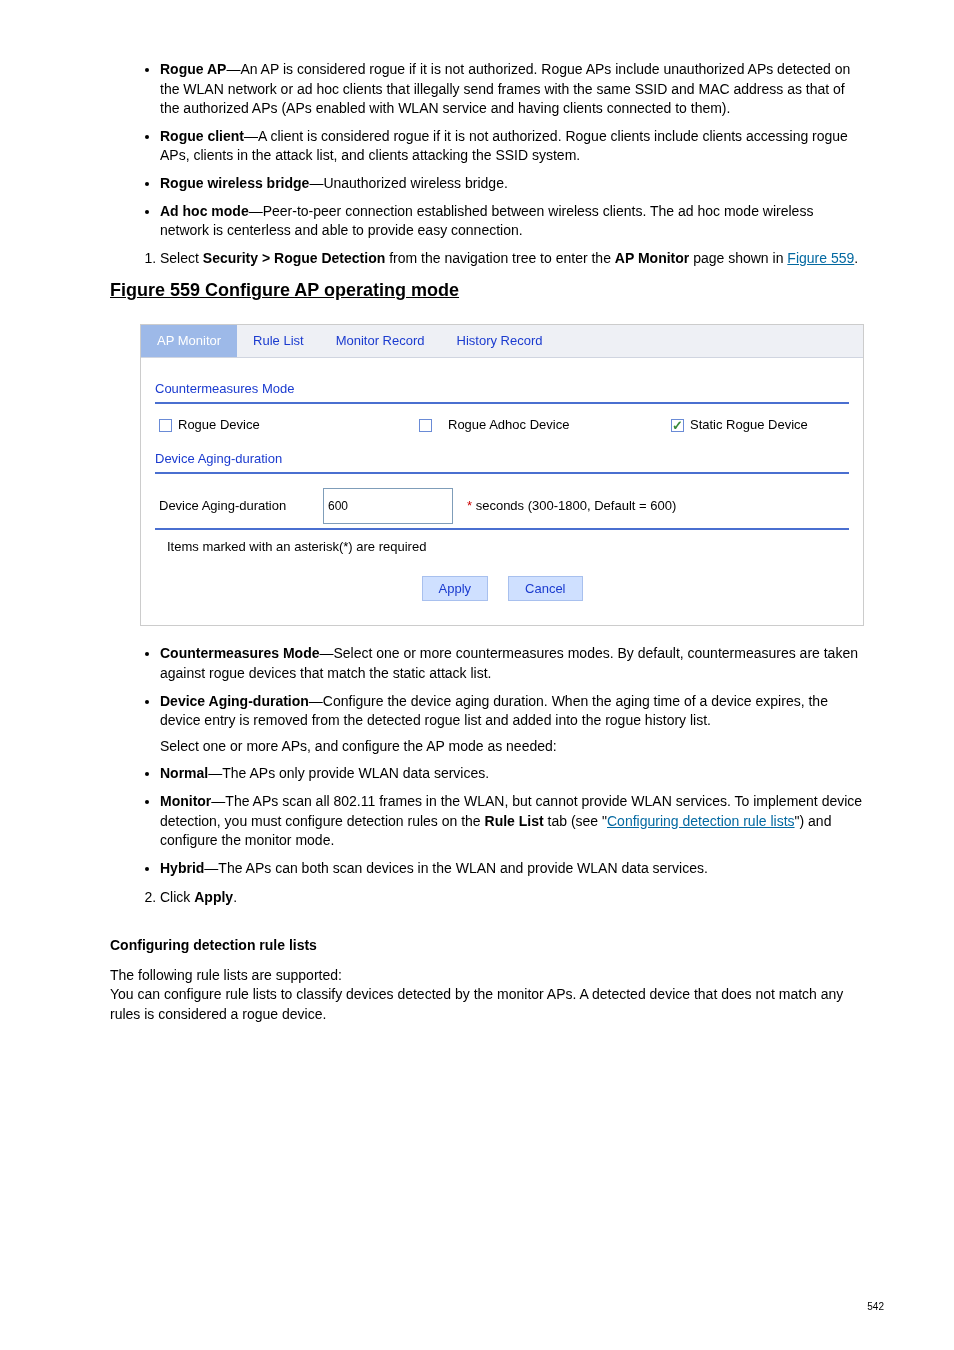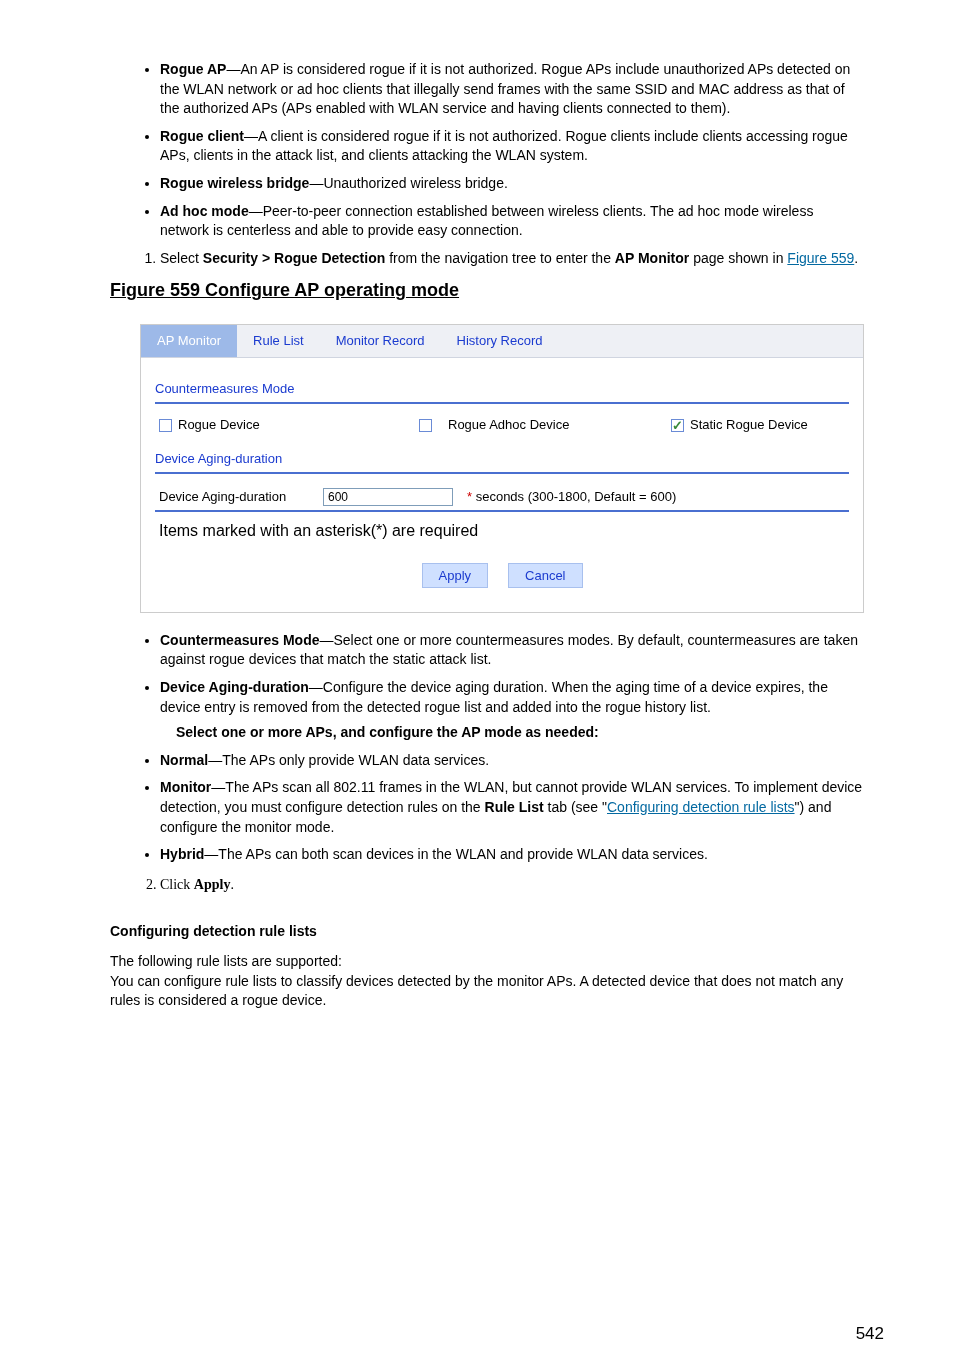--- a/index.html
+++ b/index.html
@@ -2,55 +2,55 @@
 <html><head>
 <meta charset="utf-8">
 <style>
   html,body{margin:0;padding:0;background:#fff;color:#000;font-family:Arial,Helvetica,sans-serif;font-size:14px;line-height:1.4;}
   .page{width:954px;margin:0 auto;padding:60px 0 80px 0;box-sizing:border-box;}
   .indent{padding-left:110px;padding-right:90px;}
   .bullet-list{list-style:disc;padding-left:160px;padding-right:90px;margin:0;}
   .bullet-list li{margin-bottom:8px;}
   .bullet-item{font-weight:bold;}
   .bullet-desc{font-weight:normal;}
-  .sub-desc{font-weight:bold;margin-left:16px;margin-top:6px;display:block;}
+  .sub-desc{font-weight:normal;margin-left:0;margin-top:6px;display:block;}
   .step-label{font-weight:normal;}
   .link{color:#0369a1;text-decoration:underline;}
   .figure-caption{font-size:18px;margin:10px 0 20px 110px;text-decoration:underline;}
   .screenshot{margin:6px 90px 18px 140px;border:1px solid #ccc;background:#fff;}
   .tabs{display:flex;background:#eef0f5;border-bottom:1px solid #d0d5e0;font-size:13px;}
   .tab{padding:7px 16px;color:#1b3bcf;cursor:pointer;white-space:nowrap;}
   .tab.active{background:#9db9e8;color:#fff;}
   .panel{padding:20px 14px 10px 14px;}
   .section-title{color:#1b3bcf;font-size:13px;border-bottom:2px solid #4a6fd0;padding:2px 0 4px 0;margin-bottom:6px;}
   .cm-row{display:flex;padding:6px 0 14px 4px;font-size:13px;align-items:flex-end;}
   .cm-item{display:flex;align-items:center;gap:6px;}
   .cm-item:nth-child(1){flex:0 0 260px;}
   .cm-item:nth-child(2){flex:0 0 240px;gap:16px;}
   .cm-item:nth-child(3){flex:0 0 auto;padding-left:12px;}
   .chk{width:13px;height:13px;border:1px solid #6a8bd6;display:inline-block;box-sizing:border-box;position:relative;}
   .chk.checked::after{content:"✓";position:absolute;top:-3px;left:0;font-size:13px;color:#3a8a3a;font-weight:bold;}
   .aging-row{display:flex;align-items:center;padding:8px 0 4px 4px;font-size:13px;gap:14px;border-bottom:2px solid #4a6fd0;}
   .aging-label{width:150px;}
-  .text-input{width:130px;height:18px;border:1px solid #7f9db9;font-size:12px;padding:1px 4px;box-sizing:border-box;}
+  .text-input{width:130px;height:36px;border:1px solid #7f9db9;font-size:12px;padding:1px 4px;box-sizing:border-box;}
   .red{color:#cc0000;}
-  .hint{font-size:16px;padding:8px 0 12px 4px;}
+  .hint{font-size:13px;padding:8px 0 12px 4px;margin-left:8px;}
   .btnrow{display:flex;justify-content:center;gap:20px;padding:8px 0 14px 0;}
   .btn{background:#cfe0ff;border:1px solid #a8c0ee;color:#1b3bcf;font-size:13px;padding:4px 16px;cursor:pointer;}
   .section-head{font-weight:bold;margin:28px 0 10px 110px;}
-  .pnum{position:absolute;right:70px;bottom:4px;font-size:17px;}
+  .pnum{position:absolute;right:70px;bottom:36px;font-size:10px;}
 </style>
 </head>
 <body>
 
 <div class="page">
 
   <ul class="bullet-list">
     <li><span class="bullet-item">Rogue AP</span><span class="bullet-desc">—An AP is considered rogue if it is not authorized. Rogue APs include unauthorized APs detected on the WLAN network or ad hoc clients that illegally send frames with the same SSID and MAC address as that of the authorized APs (APs enabled with WLAN service and having clients connected to them).</span></li>
-    <li><span class="bullet-item">Rogue client</span><span class="bullet-desc">—A client is considered rogue if it is not authorized. Rogue clients include clients accessing rogue APs, clients in the attack list, and clients attacking the WLAN system.</span></li>
+    <li><span class="bullet-item">Rogue client</span><span class="bullet-desc">—A client is considered rogue if it is not authorized. Rogue clients include clients accessing rogue APs, clients in the attack list, and clients attacking the SSID system.</span></li>
     <li><span class="bullet-item">Rogue wireless bridge</span><span class="bullet-desc">—Unauthorized wireless bridge.</span></li>
     <li><span class="bullet-item">Ad hoc mode</span><span class="bullet-desc">—Peer-to-peer connection established between wireless clients. The ad hoc mode wireless network is centerless and able to provide easy connection.</span></li>
   </ul>
 
 
   <ol style="list-style:decimal;padding-left:160px;padding-right:90px;margin:0 0 10px 0;">
     <li>
       <span class="step-label">Select</span>
       <span class="step-label" style="font-weight:bold;"> </span>
       <span class="step-label" style="font-weight:bold;">Security &gt; Rogue Detection</span>
@@ -110,21 +110,21 @@
       <span class="bullet-item">Device Aging-duration</span><span class="bullet-desc">—Configure the device aging duration. When the aging time of a device expires, the device entry is removed from the detected rogue list and added into the rogue history list.</span>
       <span class="sub-desc">Select one or more APs, and configure the AP mode as needed:</span>
     </li>
     <li><span class="bullet-item">Normal</span><span class="bullet-desc">—The APs only provide WLAN data services.</span></li>
     <li>
       <span class="bullet-item">Monitor</span><span class="bullet-desc">—The APs scan all 802.11 frames in the WLAN, but cannot provide WLAN services. To implement device detection, you must configure detection rules on the </span><b>Rule List</b><span class="bullet-desc"> tab (see "</span><a href="#" class="link">Configuring detection rule lists</a><span class="bullet-desc">") and configure the monitor mode.</span>
     </li>
     <li><span class="bullet-item">Hybrid</span><span class="bullet-desc">—The APs can both scan devices in the WLAN and provide WLAN data services.</span></li>
   </ul>
 
-  <ol start="2" style="list-style:decimal;padding-left:160px;padding-right:52px;margin:10px 0 0 0;font-family:Liberation Serif, serif;">
+  <ol start="2" style="list-style:decimal;padding-left:160px;padding-right:52px;margin:10px 0 0 0;">
     <li><span class="step-label">Click <b>Apply</b>.</span></li>
   </ol>
 
   <div class="section-head">Configuring detection rule lists</div>
   <div class="indent">The following rule lists are supported:</div>
   <div class="indent" style="margin-bottom:10px;">You can configure rule lists to classify devices detected by the monitor APs. A detected device that does not match any rules is considered a rogue device.</div>
 
   <div class="pnum">542</div>
 </div>
 

